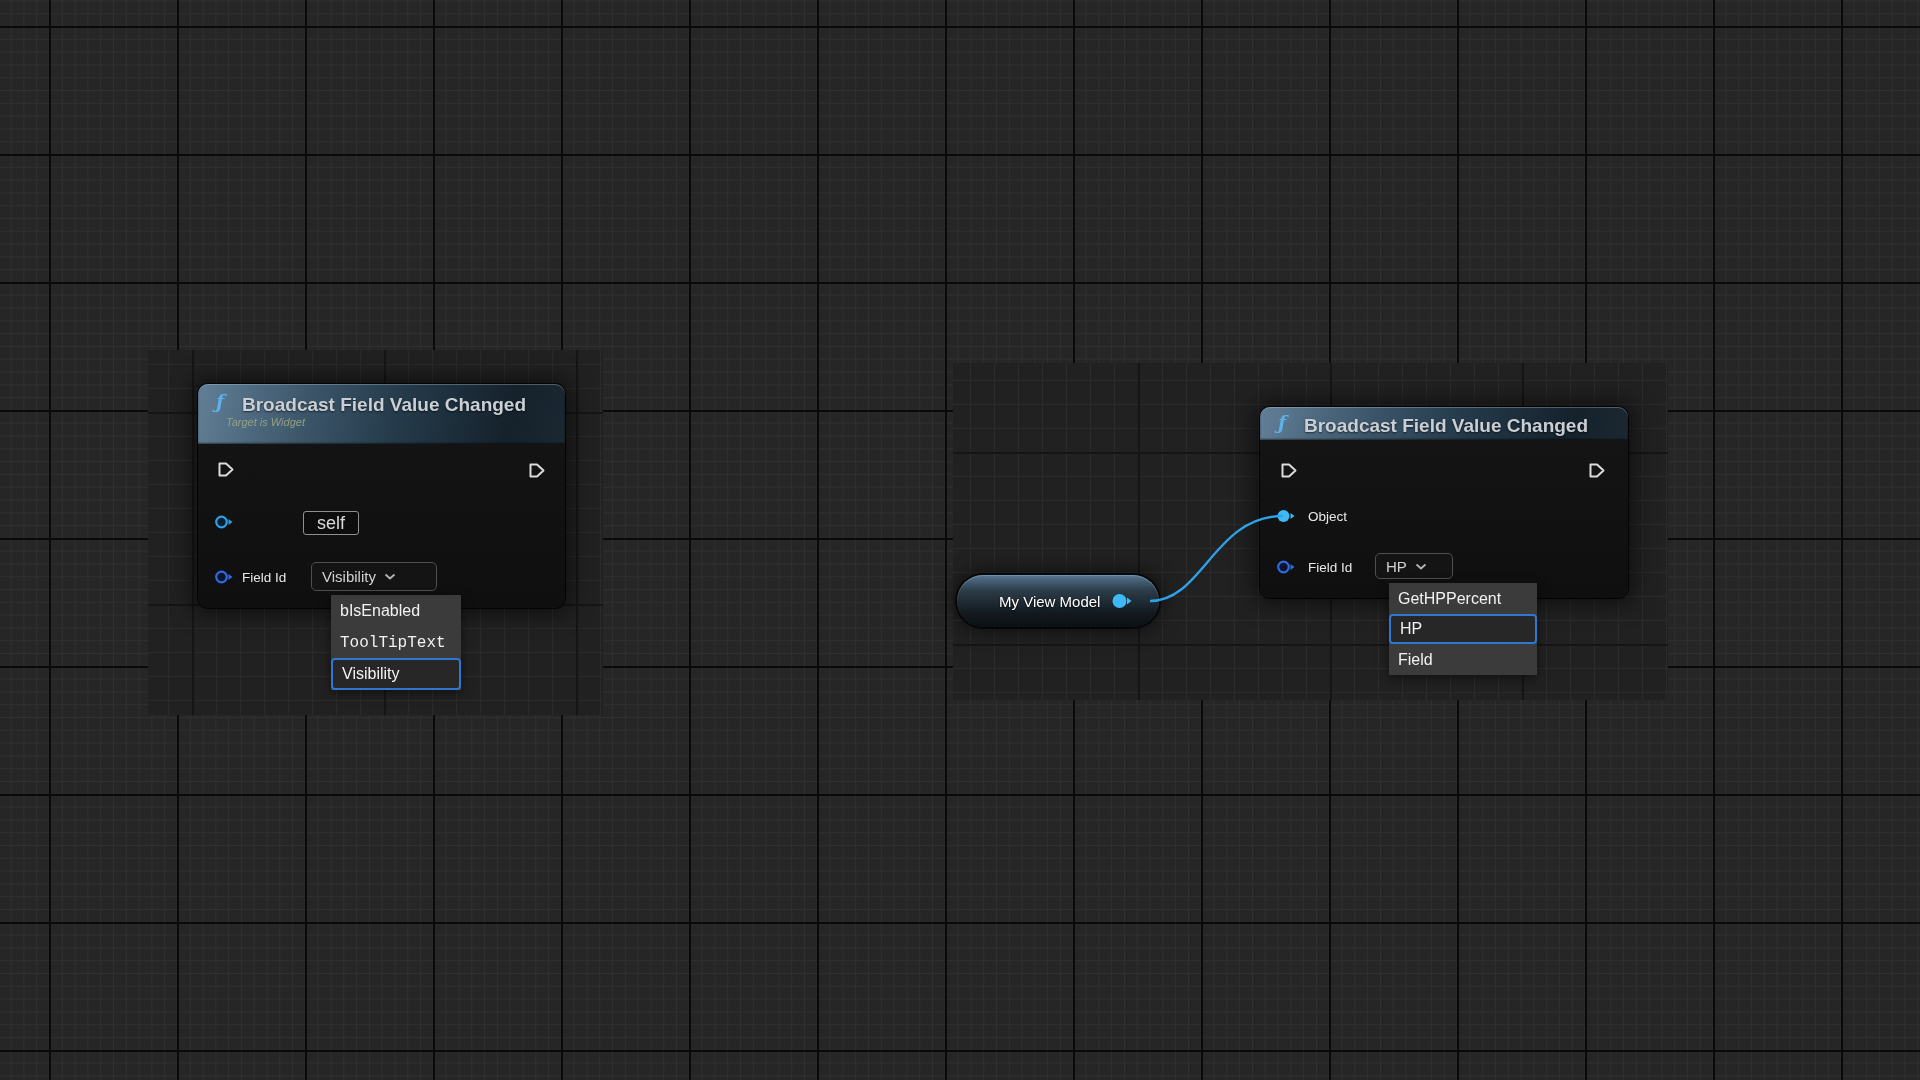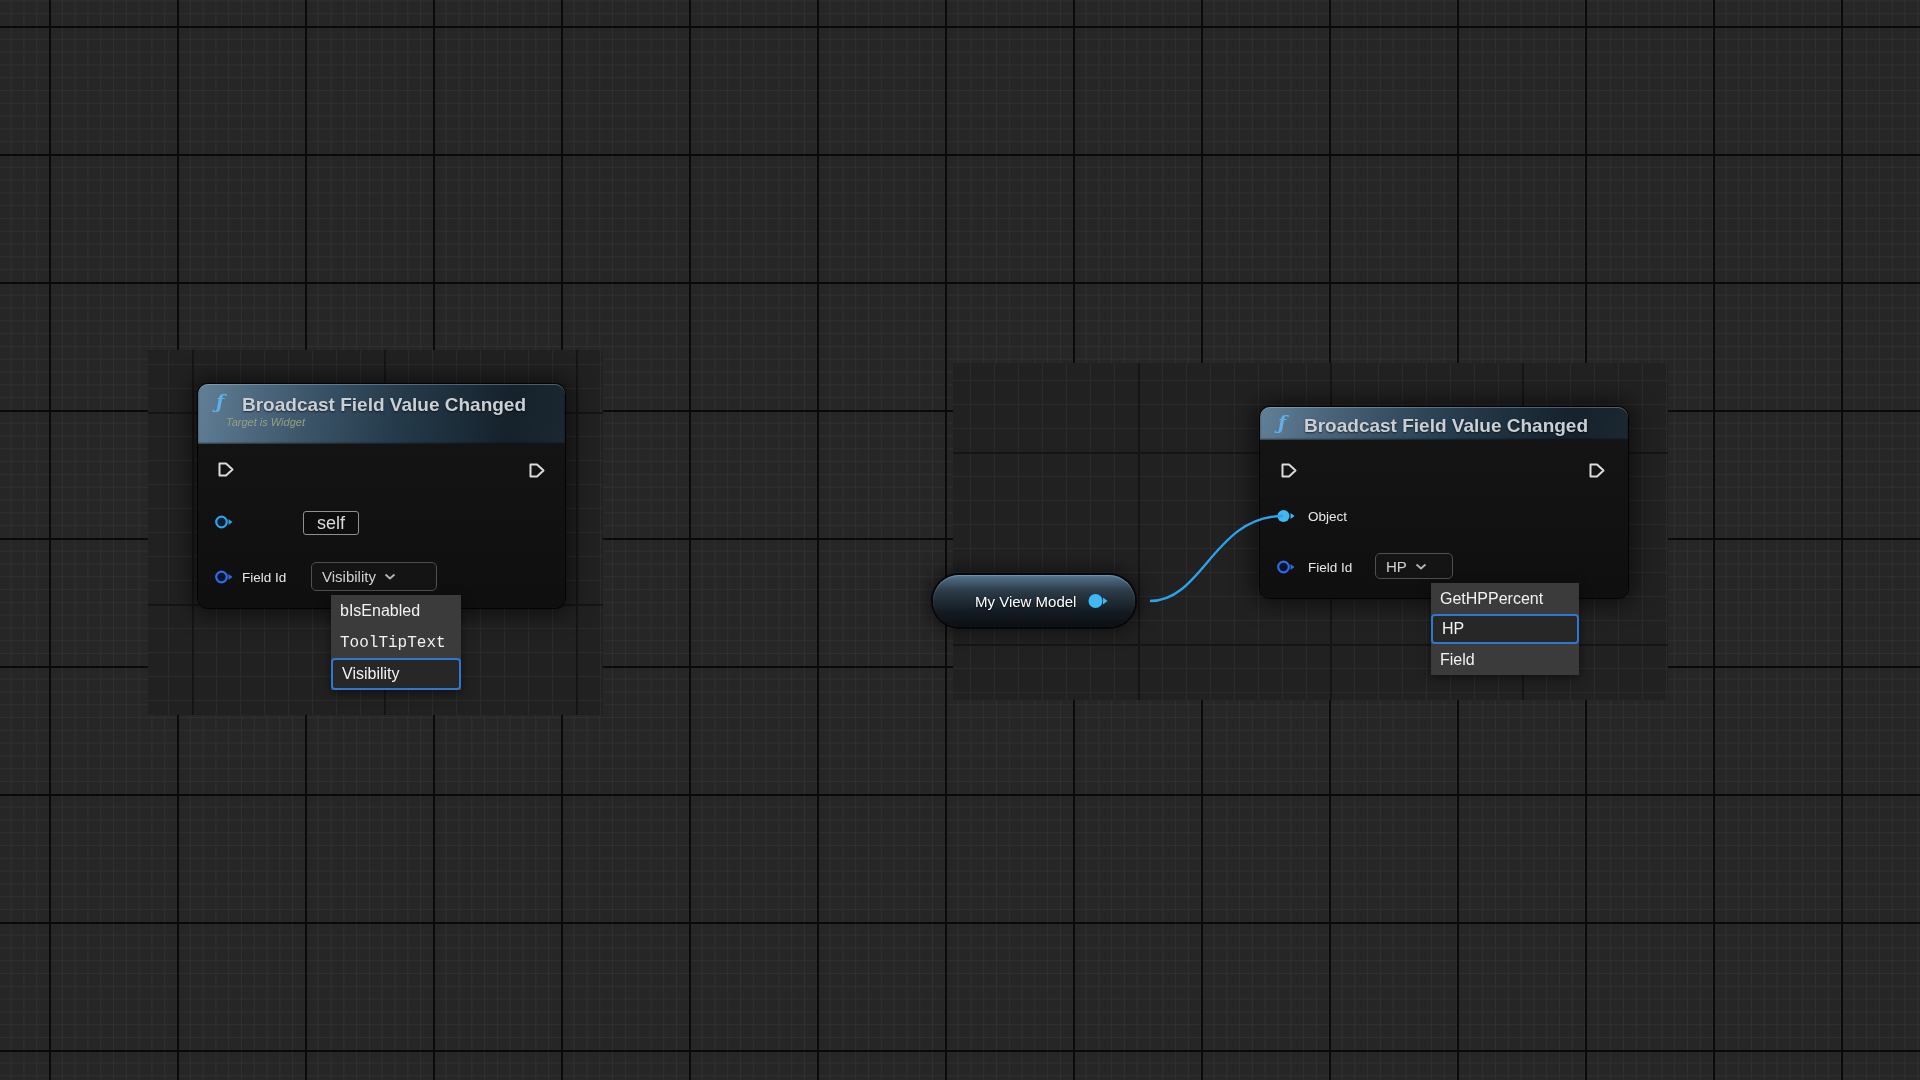--- a/index.html
+++ b/index.html
@@ -169,27 +169,27 @@
   </svg>
   <span class="pin-label" style="left:48px;top:153px;">Field Id</span>
   <div class="combo" style="left:115px;top:146px;width:78px;height:26px;">
     <span>HP</span>
     <svg class="chev" width="12" height="7">
       <polyline points="1.5,1.5 6,5.5 10.5,1.5" fill="none" stroke="#b5b5b5" stroke-width="1.8"></polyline>
     </svg>
   </div>
 </div>
 
-<div class="option-list" style="left:1431px;top:583px;width:148px;">
+<div class="option-list" style="left:1389px;top:583px;width:148px;">
   <div class="option" style="height:31px;">GetHPPercent</div>
   <div class="option selected" style="height:30px;">HP</div>
   <div class="option" style="height:31px;">Field</div>
 </div>
 
-<div class="pill" style="left:933px;top:575px;width:202px;height:52px;text-align:center;">
+<div class="pill" style="left:957px;top:575px;width:202px;height:52px;text-align:center;">
   <span class="pill-label">My View Model</span>
   <svg class="pin" style="left:155px;top:18px;" width="21" height="16">
     <circle cx="7.5" cy="8" r="7" fill="#3fb9f6"></circle>
     <path d="M15 4.5 L19.5 8 L15 11.5 Z" fill="#3fb9f6"></path>
   </svg>
 </div>
 
 <svg id="wire-layer" width="1920" height="1080">
   <path d="M1150 601 C 1203 601, 1214 516, 1283 516" fill="none" stroke="#2da2e8" stroke-width="2.4"></path>
 </svg>

